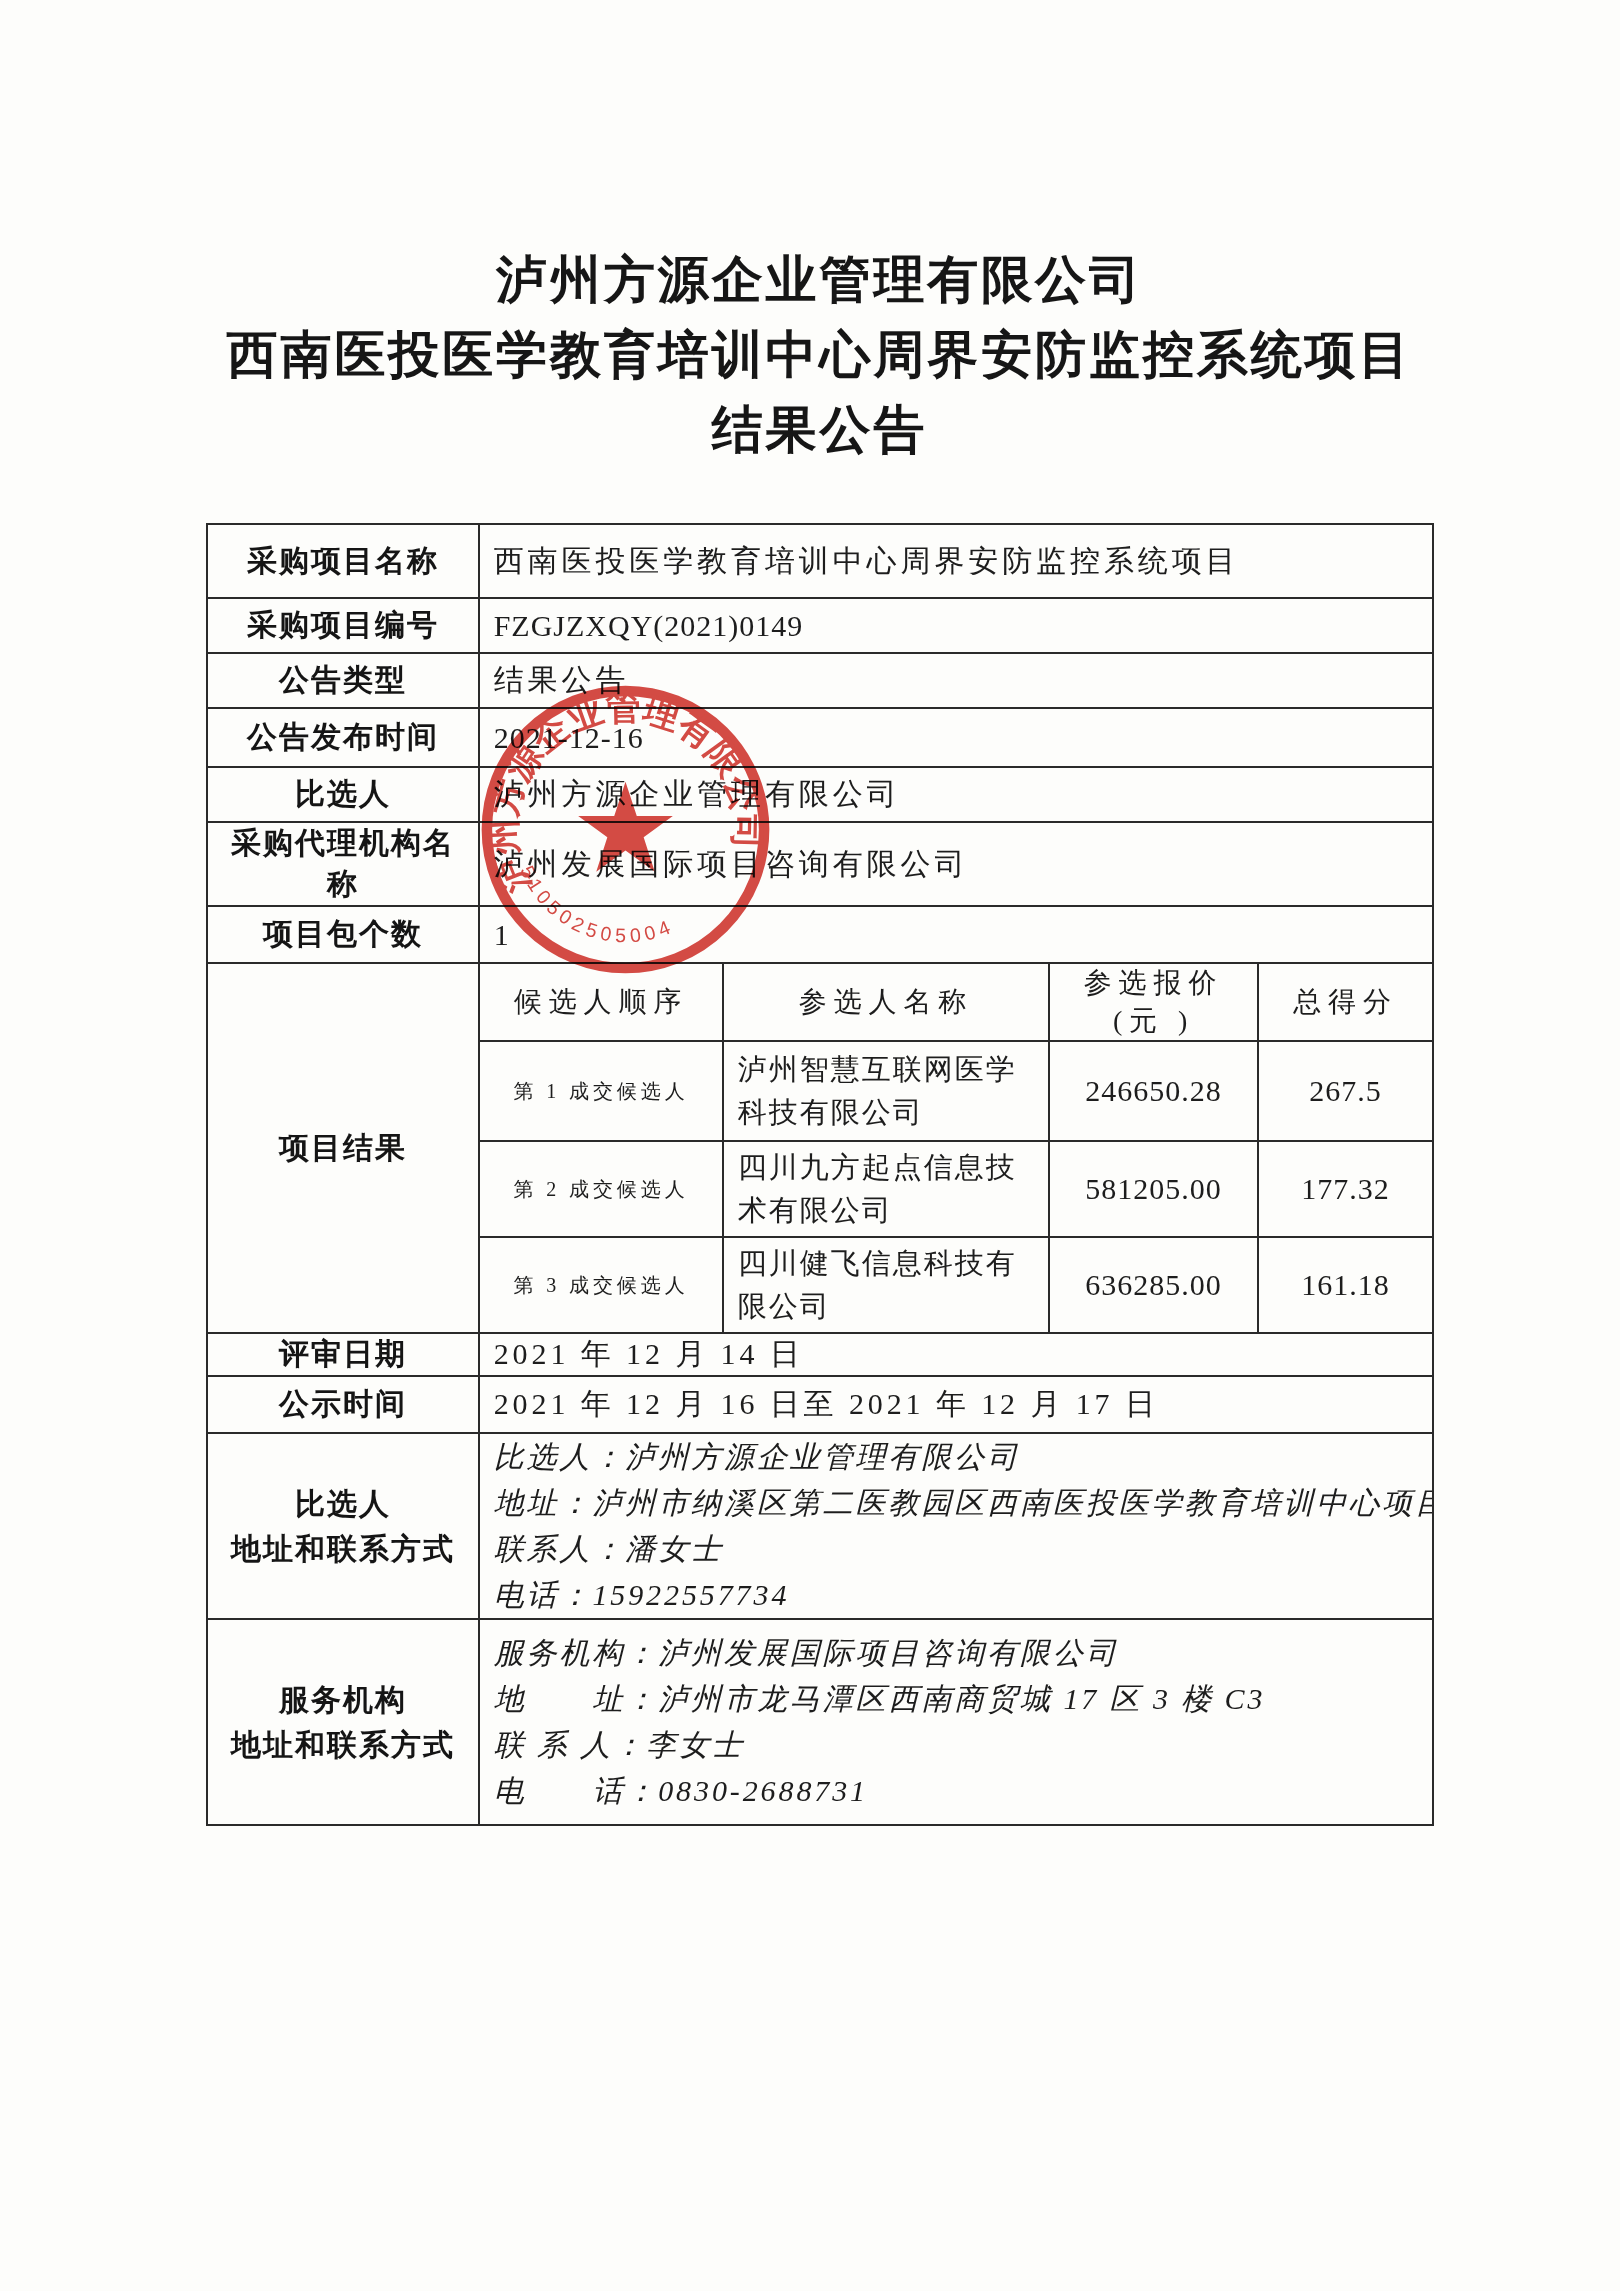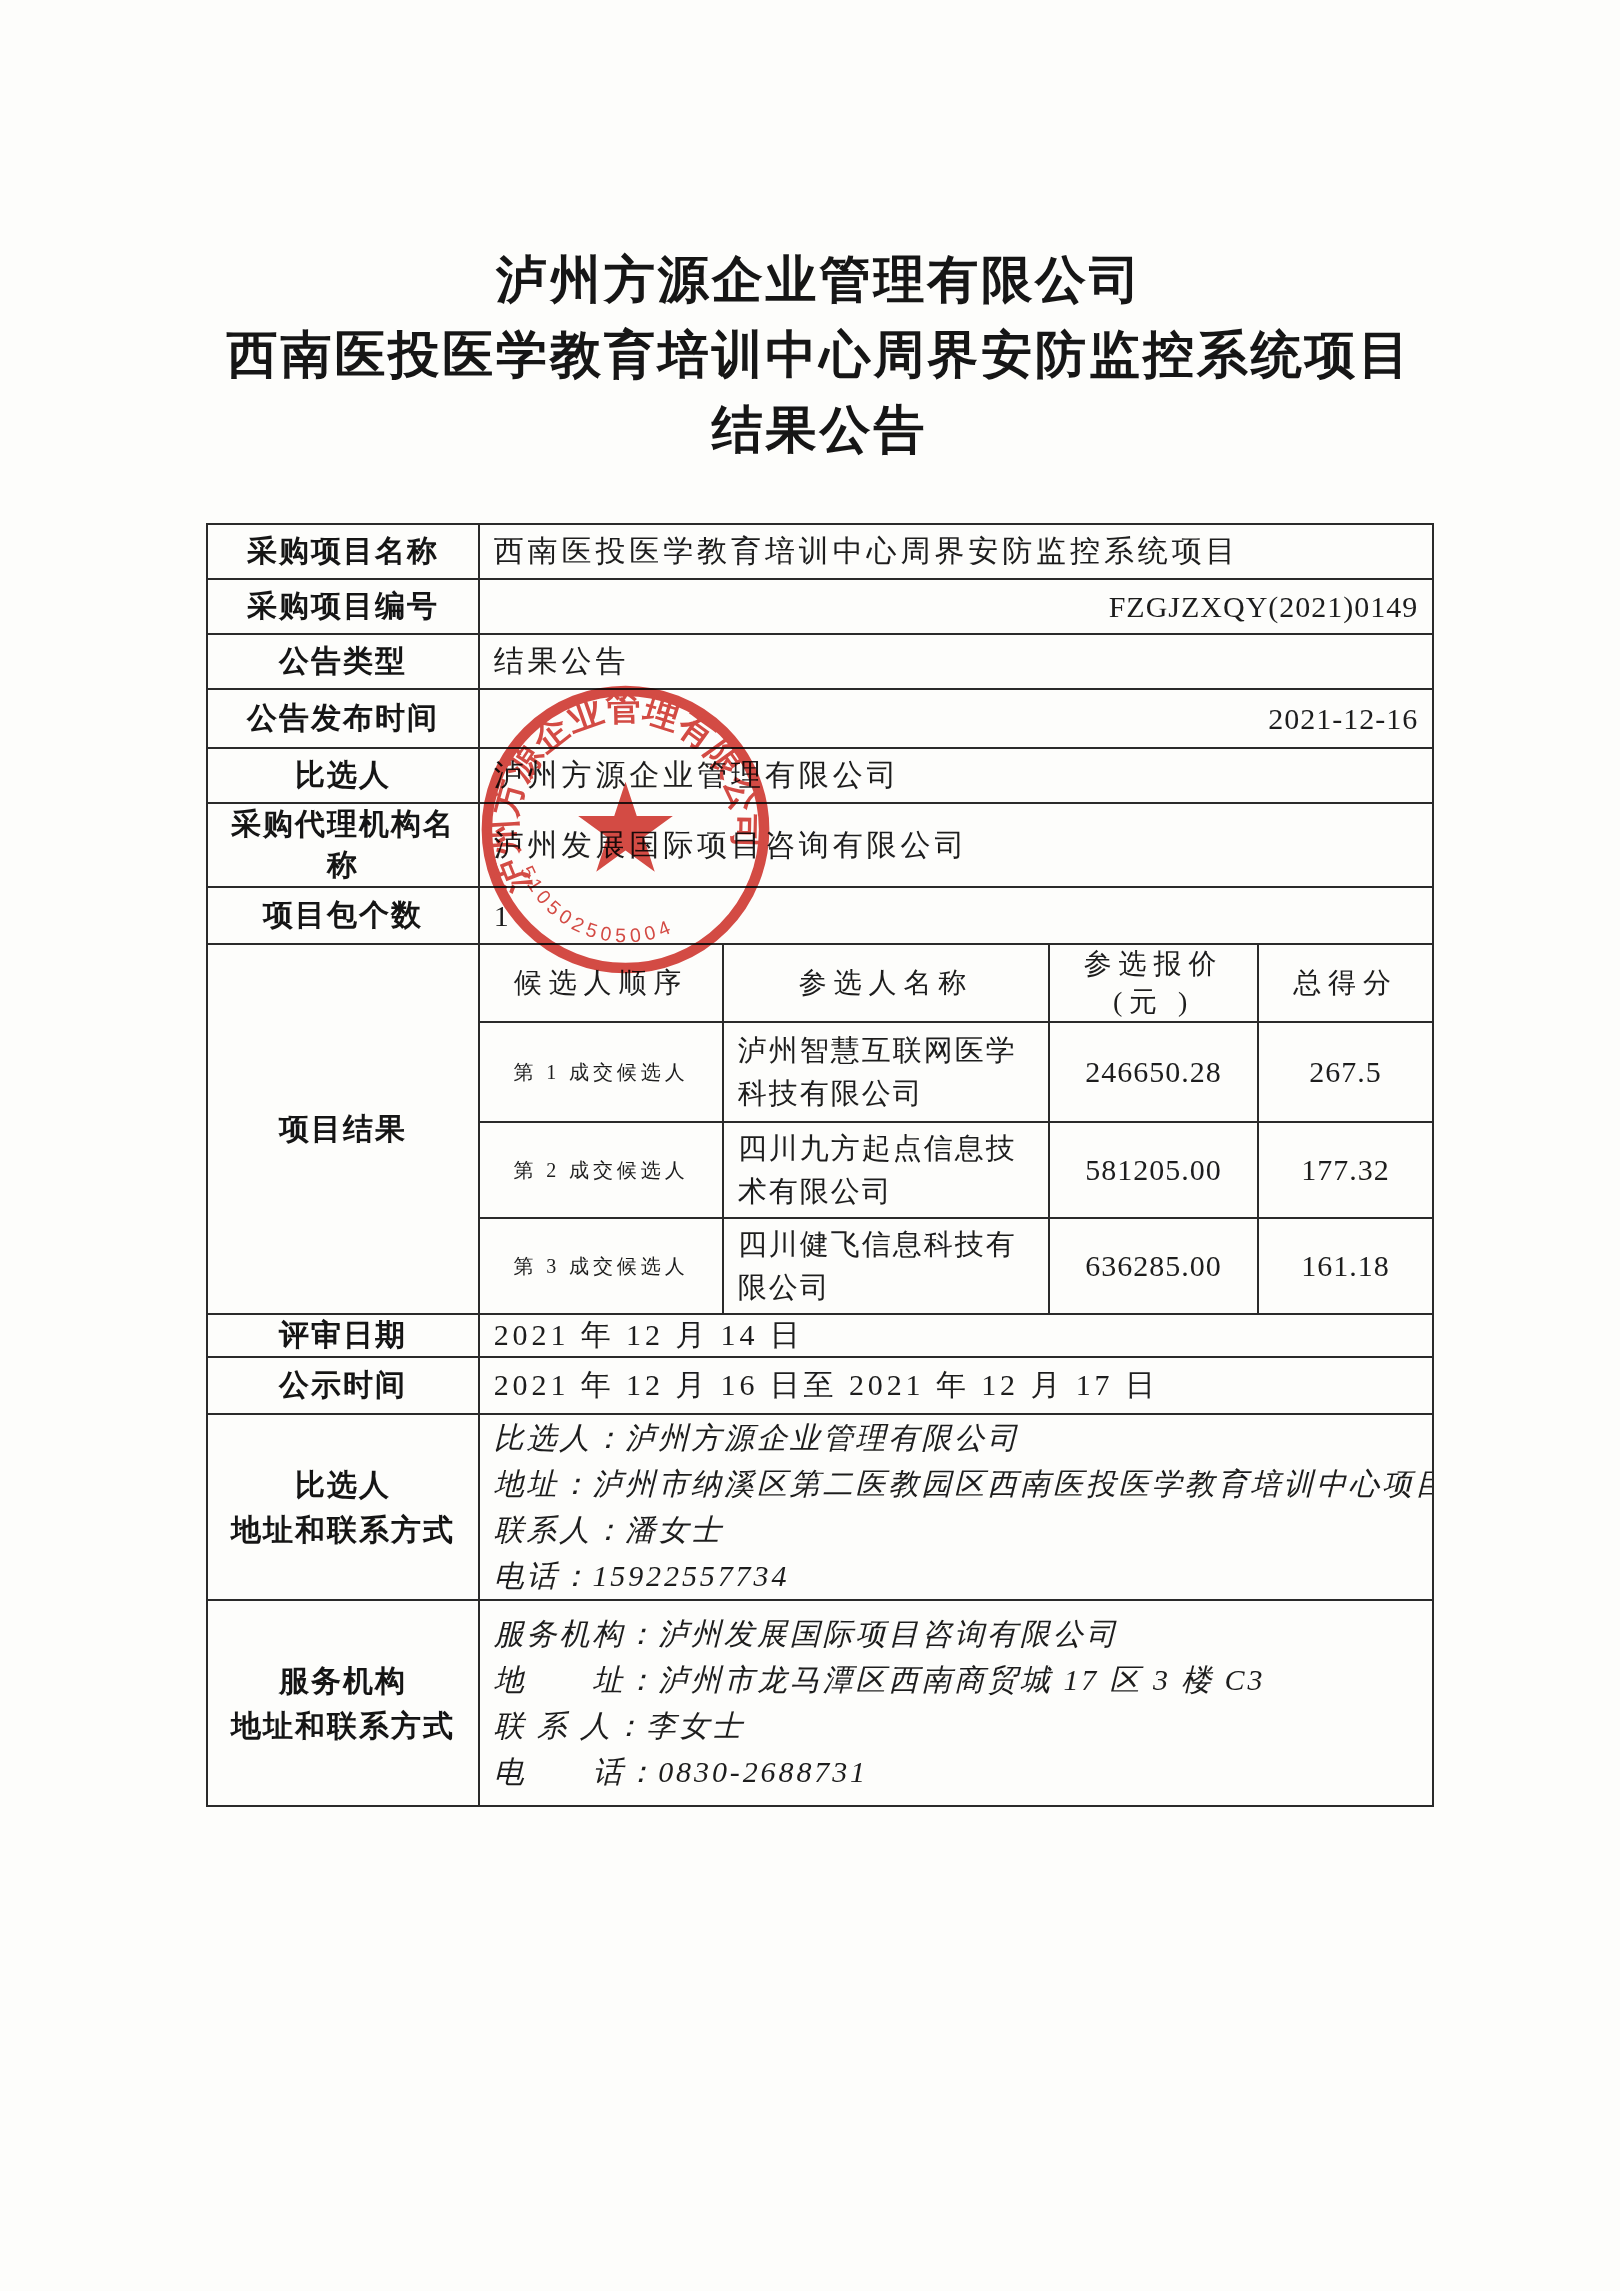--- a/index.html
+++ b/index.html
@@ -22,21 +22,21 @@
   }
   table.main td{
     border:2.5px solid #2a2a2a;padding:0 13.7px;vertical-align:middle;
     overflow:hidden;
   }
   td.lbl{
     text-align:center;font-family:"Liberation Sans","DejaVu Sans",sans-serif;
     font-weight:bold;letter-spacing:2px;padding:0 3.9px;color:#151515;
   }
   td.val{letter-spacing:3.9px;}
-  td.val-code{letter-spacing:1px;text-align:right;}
+  td.val-code{letter-spacing:1px;}
   td.ihead{text-align:center;letter-spacing:6.9px;font-size:28px;}
   td.rank{text-align:center;letter-spacing:3.9px;font-size:20px;white-space:nowrap;}
   td.cname{letter-spacing:2px;font-size:29px;line-height:43px;padding:7.8px 13.7px;}
   td.num{text-align:center;letter-spacing:1px;}
   td.contact{padding:9.8px 5.9px 9.8px 15.7px;}
   .cline{display:block;font-size:30px;line-height:46px;letter-spacing:2.9px;white-space:nowrap;font-style:italic;}
   .lbl2{display:block;line-height:45px;}
   .stamp{
     position:absolute;left:463px;top:667px;width:325px;height:325px;
     mix-blend-mode:multiply;opacity:.92;pointer-events:none;
@@ -55,21 +55,21 @@
 
   <table class="main">
     <colgroup>
       <col style="width:272px">
         <col style="width:244px">
         <col style="width:326px">
       <col style="width:209px">
         <col style="width:175px">
     </colgroup>
     <tbody>
-        <tr style="height:55px">
+        <tr style="height:74px">
       <td class="lbl">采购项目名称</td>
       <td class="val" colspan="4">西南医投医学教育培训中心周界安防监控系统项目</td>
     </tr>
     <tr style="height:55px">
       <td class="lbl">采购项目编号</td>
       <td class="val val-code" colspan="4">FZGJZXQY(2021)0149</td>
     </tr>
     <tr style="height:55px">
       <td class="lbl">公告类型</td>
       <td class="val" colspan="4">结果公告</td>

